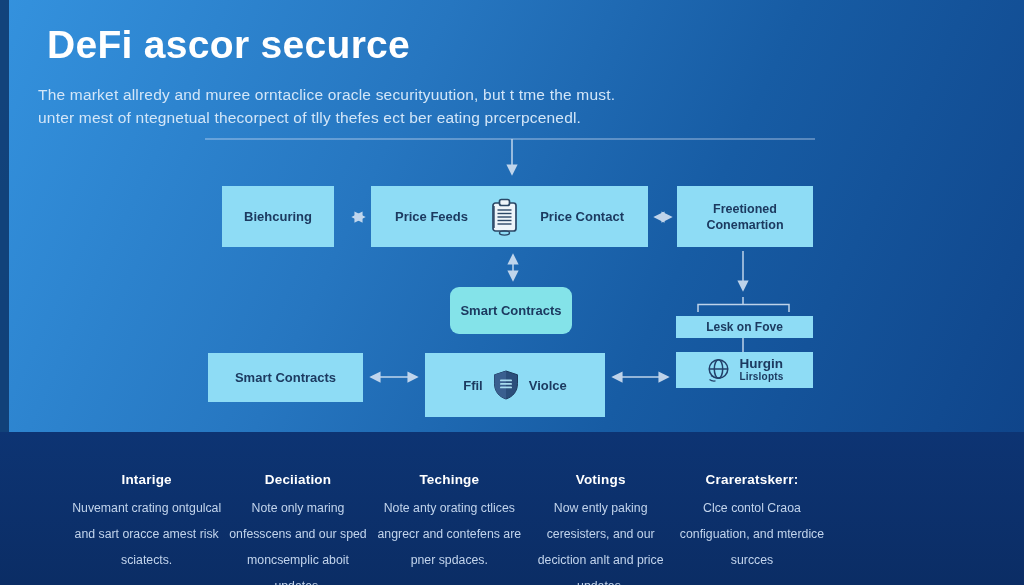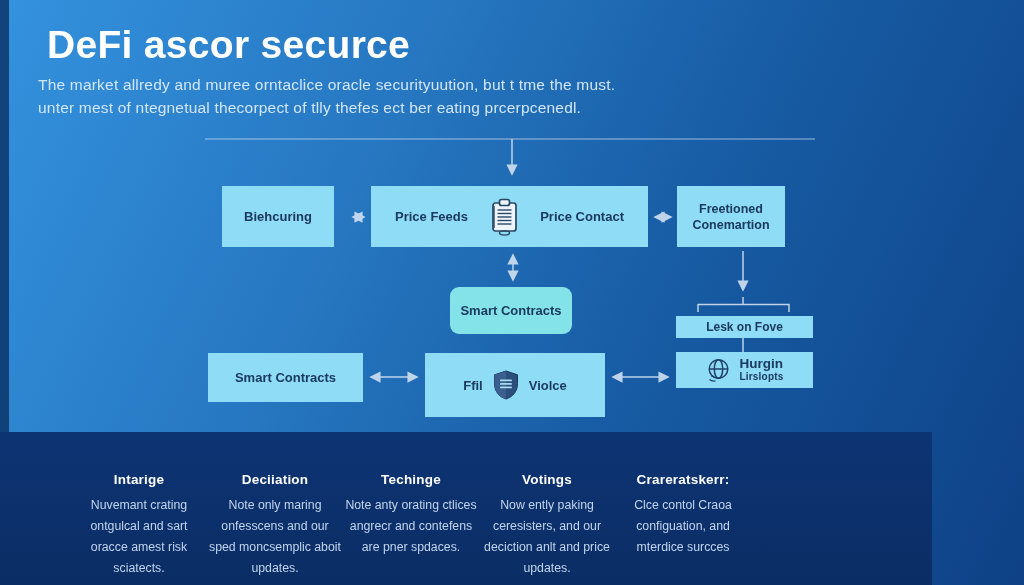--- a/index.html
+++ b/index.html
@@ -18,57 +18,57 @@
   
   .hdr { position:absolute; left:38px; top:22px; }
   .hdr h1 {
     margin-left:9px; font-size:39px; font-weight:700; color:#ffffff;
     letter-spacing:.3px; line-height:46px;
   }
   .hdr .sub {
     font-size:15.5px; color:#d3e6f8; line-height:22.5px; font-weight:400;
     letter-spacing:.2px;
   }
-  .hdr .sub:first-of-type { margin-top:6px; }
+  .hdr .sub:first-of-type { margin-top:16px; }
 
   
   .connectors { position:absolute; left:0; top:0; pointer-events:none; }
 
   
   .box {
     position:absolute; background:#8edcf5; color:#1c3a60;
     display:flex; align-items:center; justify-content:center;
     font-size:13px; font-weight:600; text-align:center;
   }
   .b1 { left:222px; top:186px; width:112px; height:61px; }
   .b2 { left:371px; top:186px; width:277px; height:61px; padding:0 24px;
         justify-content:space-between; }
-  .b3 { left:677px; top:186px; width:108px; height:61px; flex-direction:column;
+  .b3 { left:677px; top:186px; width:136px; height:61px; flex-direction:column;
         font-size:12.5px; line-height:16px; }
   .b4 { left:450px; top:287px; width:122px; height:47px; border-radius:9px;
         background:#84e3e9; }
   .b5 { left:676px; top:316px; width:137px; height:22px; font-size:12px; }
   .b6 { left:208px; top:353px; width:155px; height:49px; }
   .b7 { left:425px; top:353px; width:180px; height:64px; gap:10px; }
   .b8 { left:676px; top:352px; width:137px; height:36px; gap:7px; }
   .b8 .stack { display:flex; flex-direction:column; align-items:flex-start; line-height:13px; }
   .b8 .stack .l1 { font-size:13.5px; font-weight:700; }
   .b8 .stack .l2 { font-size:10px; font-weight:600; letter-spacing:.2px; }
   .box .icon { display:flex; align-items:center; }
 
   
   .footer {
-    position:absolute; left:0; top:432px; width:932px; height:153px;
+    position:absolute; left:0; top:432px; width:1024px; height:153px;
     background:linear-gradient(#0d3473, #0b2d65);
     display:grid; grid-template-columns:repeat(6, 1fr);
     padding:40px 46px 0 72px; column-gap:2px;
   }
   .fcol { text-align:center; }
   .fcol h3 { font-size:13.5px; font-weight:700; color:#ffffff; margin-bottom:8px; letter-spacing:.2px; }
-  .fcol p  { font-size:12.3px; line-height:21px; color:#c2d4ec; max-width:152px; margin:0 auto; }
+  .fcol p  { font-size:12.3px; line-height:26px; color:#c2d4ec; max-width:152px; margin:0 auto; }
 </style>
 </head>
 <body>
 
 <div class="canvas">
 
   <div class="left-shade"></div>
 
   <div class="hdr">
     <h1>DeFi ascor securce</h1>

